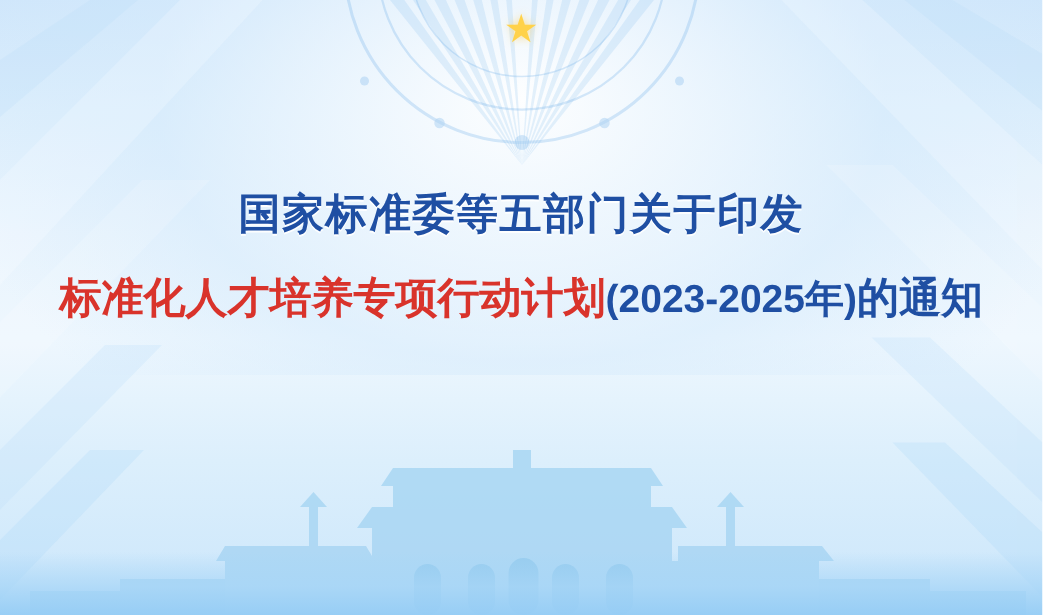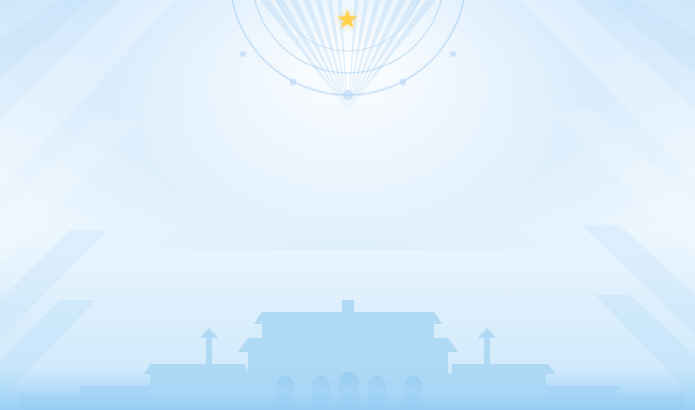--- a/index.html
+++ b/index.html
@@ -252,14 +252,16 @@
       <rect x="80" y="106" width="70" height="24"></rect>
       <rect x="546" y="106" width="74" height="24"></rect>
       <rect x="20" y="114" width="62" height="16"></rect>
       <rect x="618" y="114" width="66" height="16"></rect>
     </g>
   </svg>
 
   <div class="bottom-band"></div>
 
   <div class="content">
+    <div class="title-line1">国家标准委等五部门关于印发</div>
+    <div class="title-line2"><span class="hl">标准化人才培养专项行动计划</span><span class="yr">(2023-2025年)</span><span class="tail">的通知</span></div>
   </div>
 </div>
 
 </body></html>

